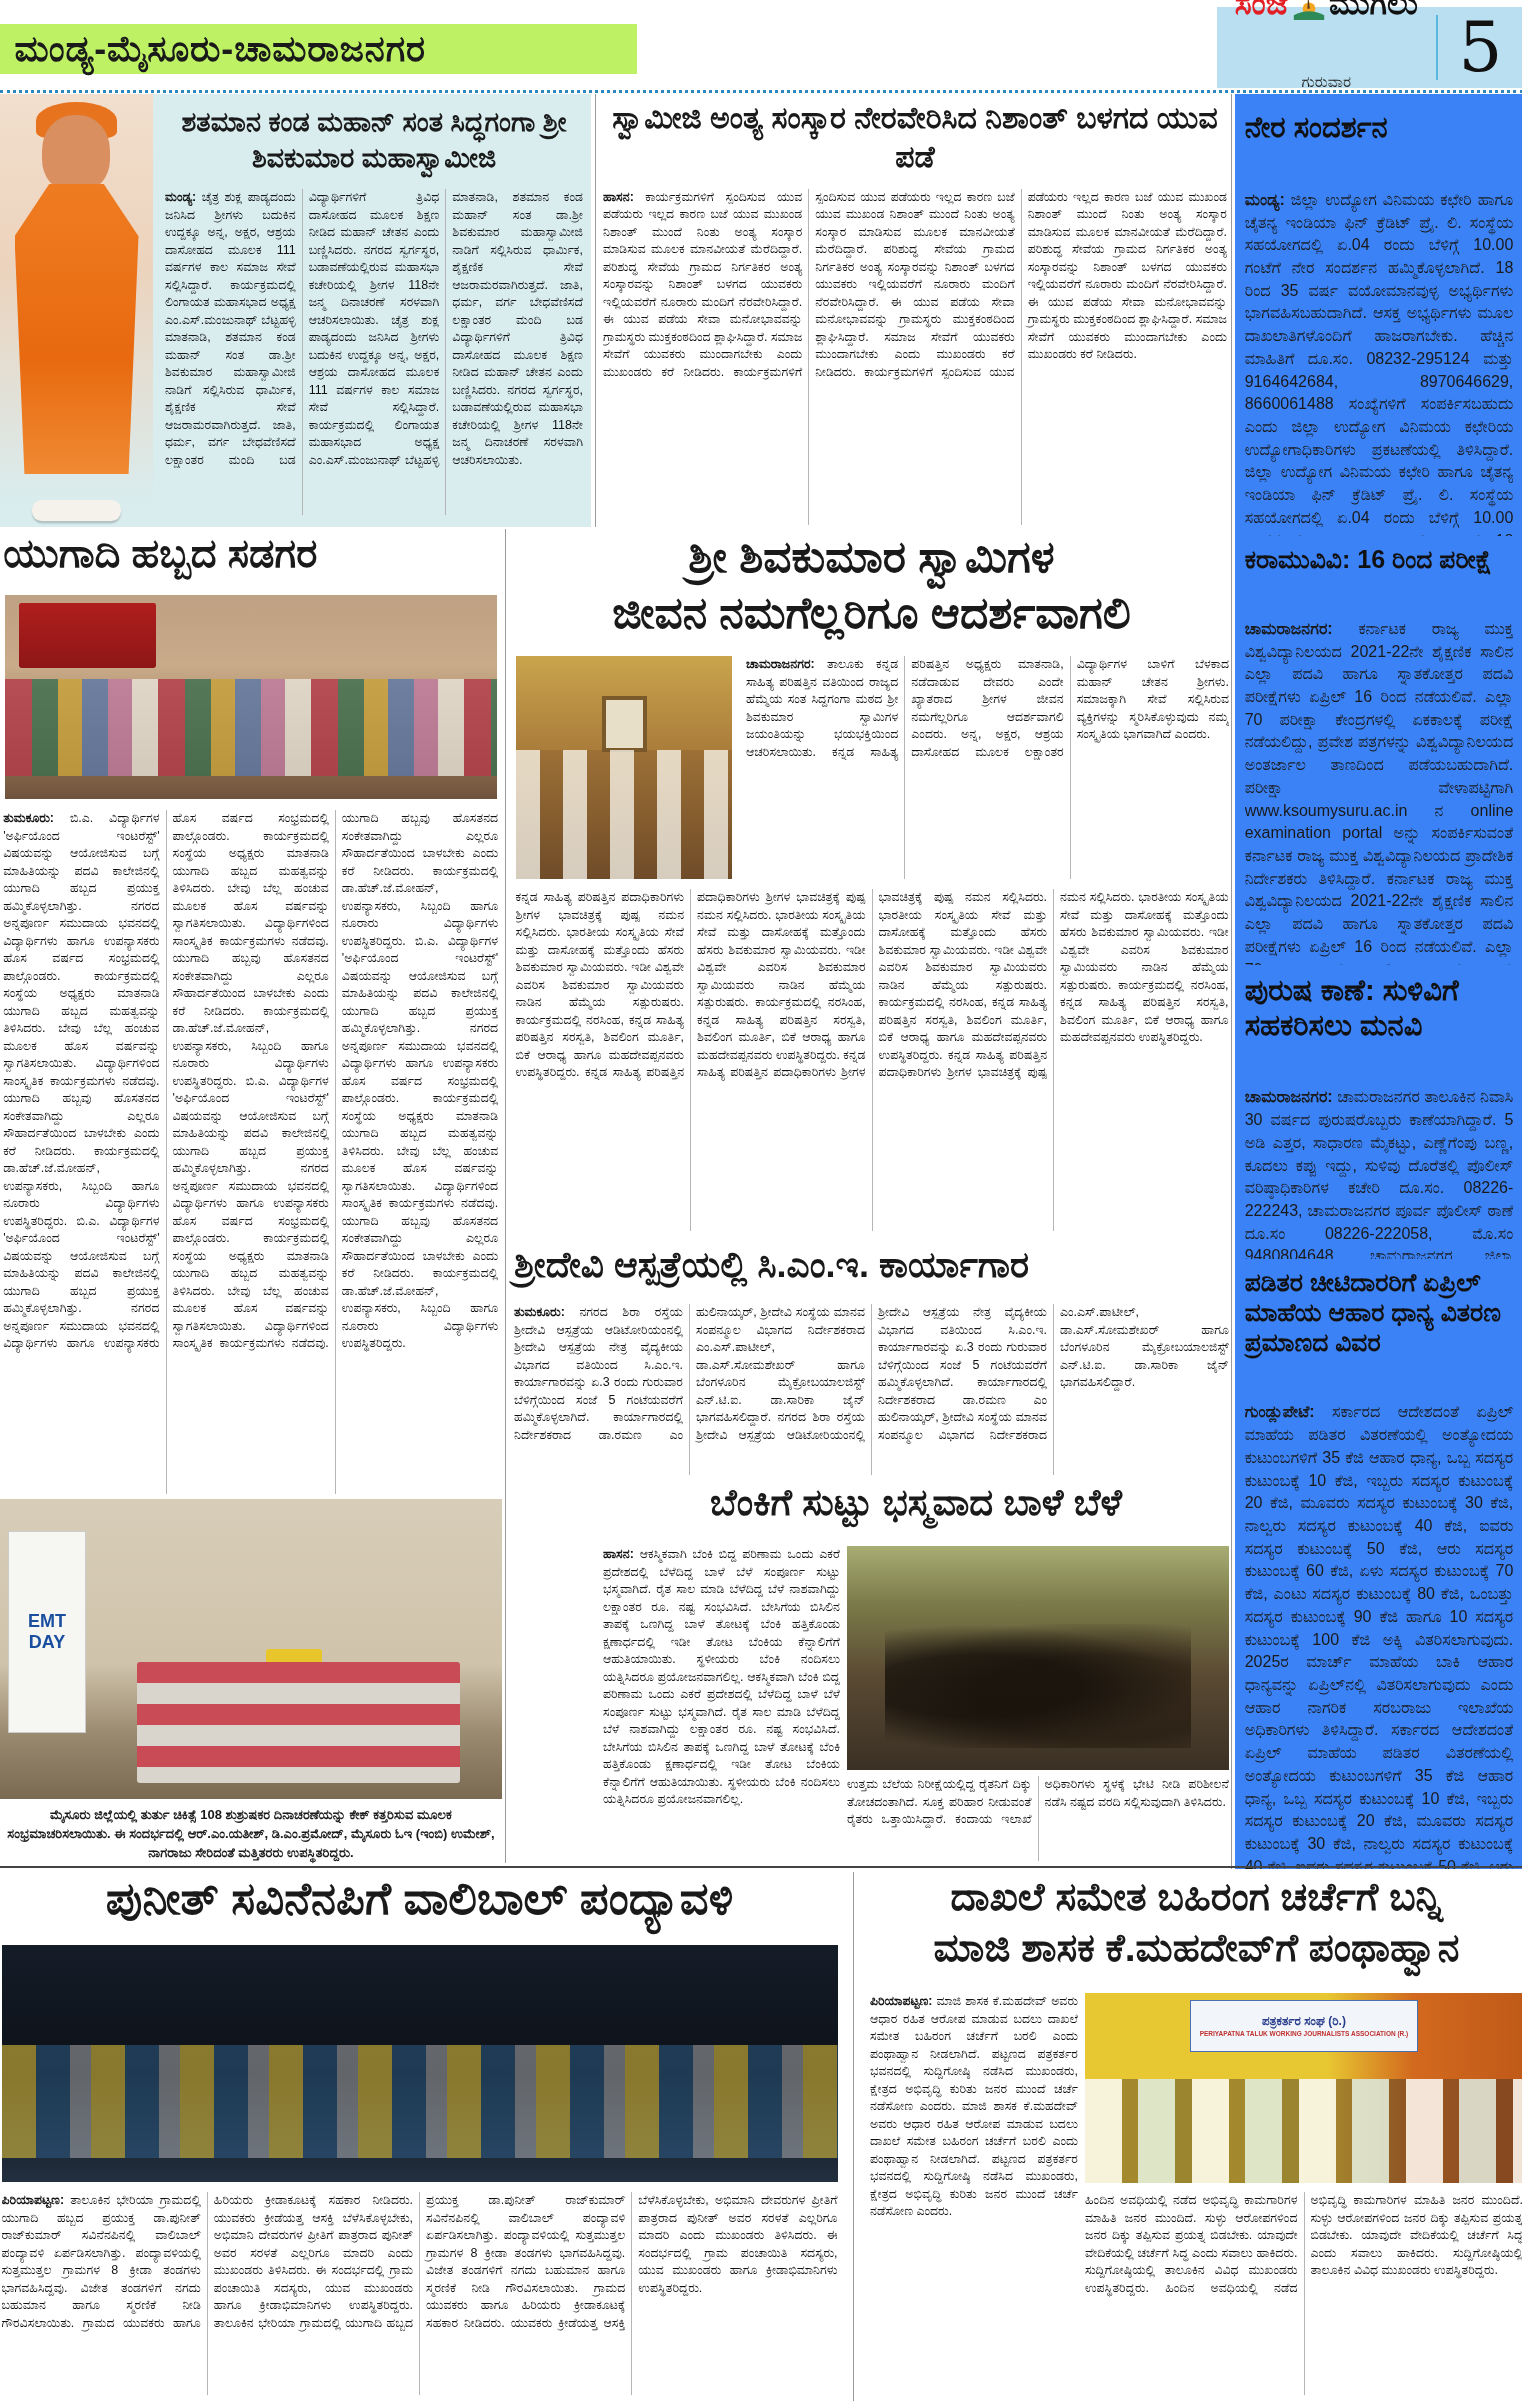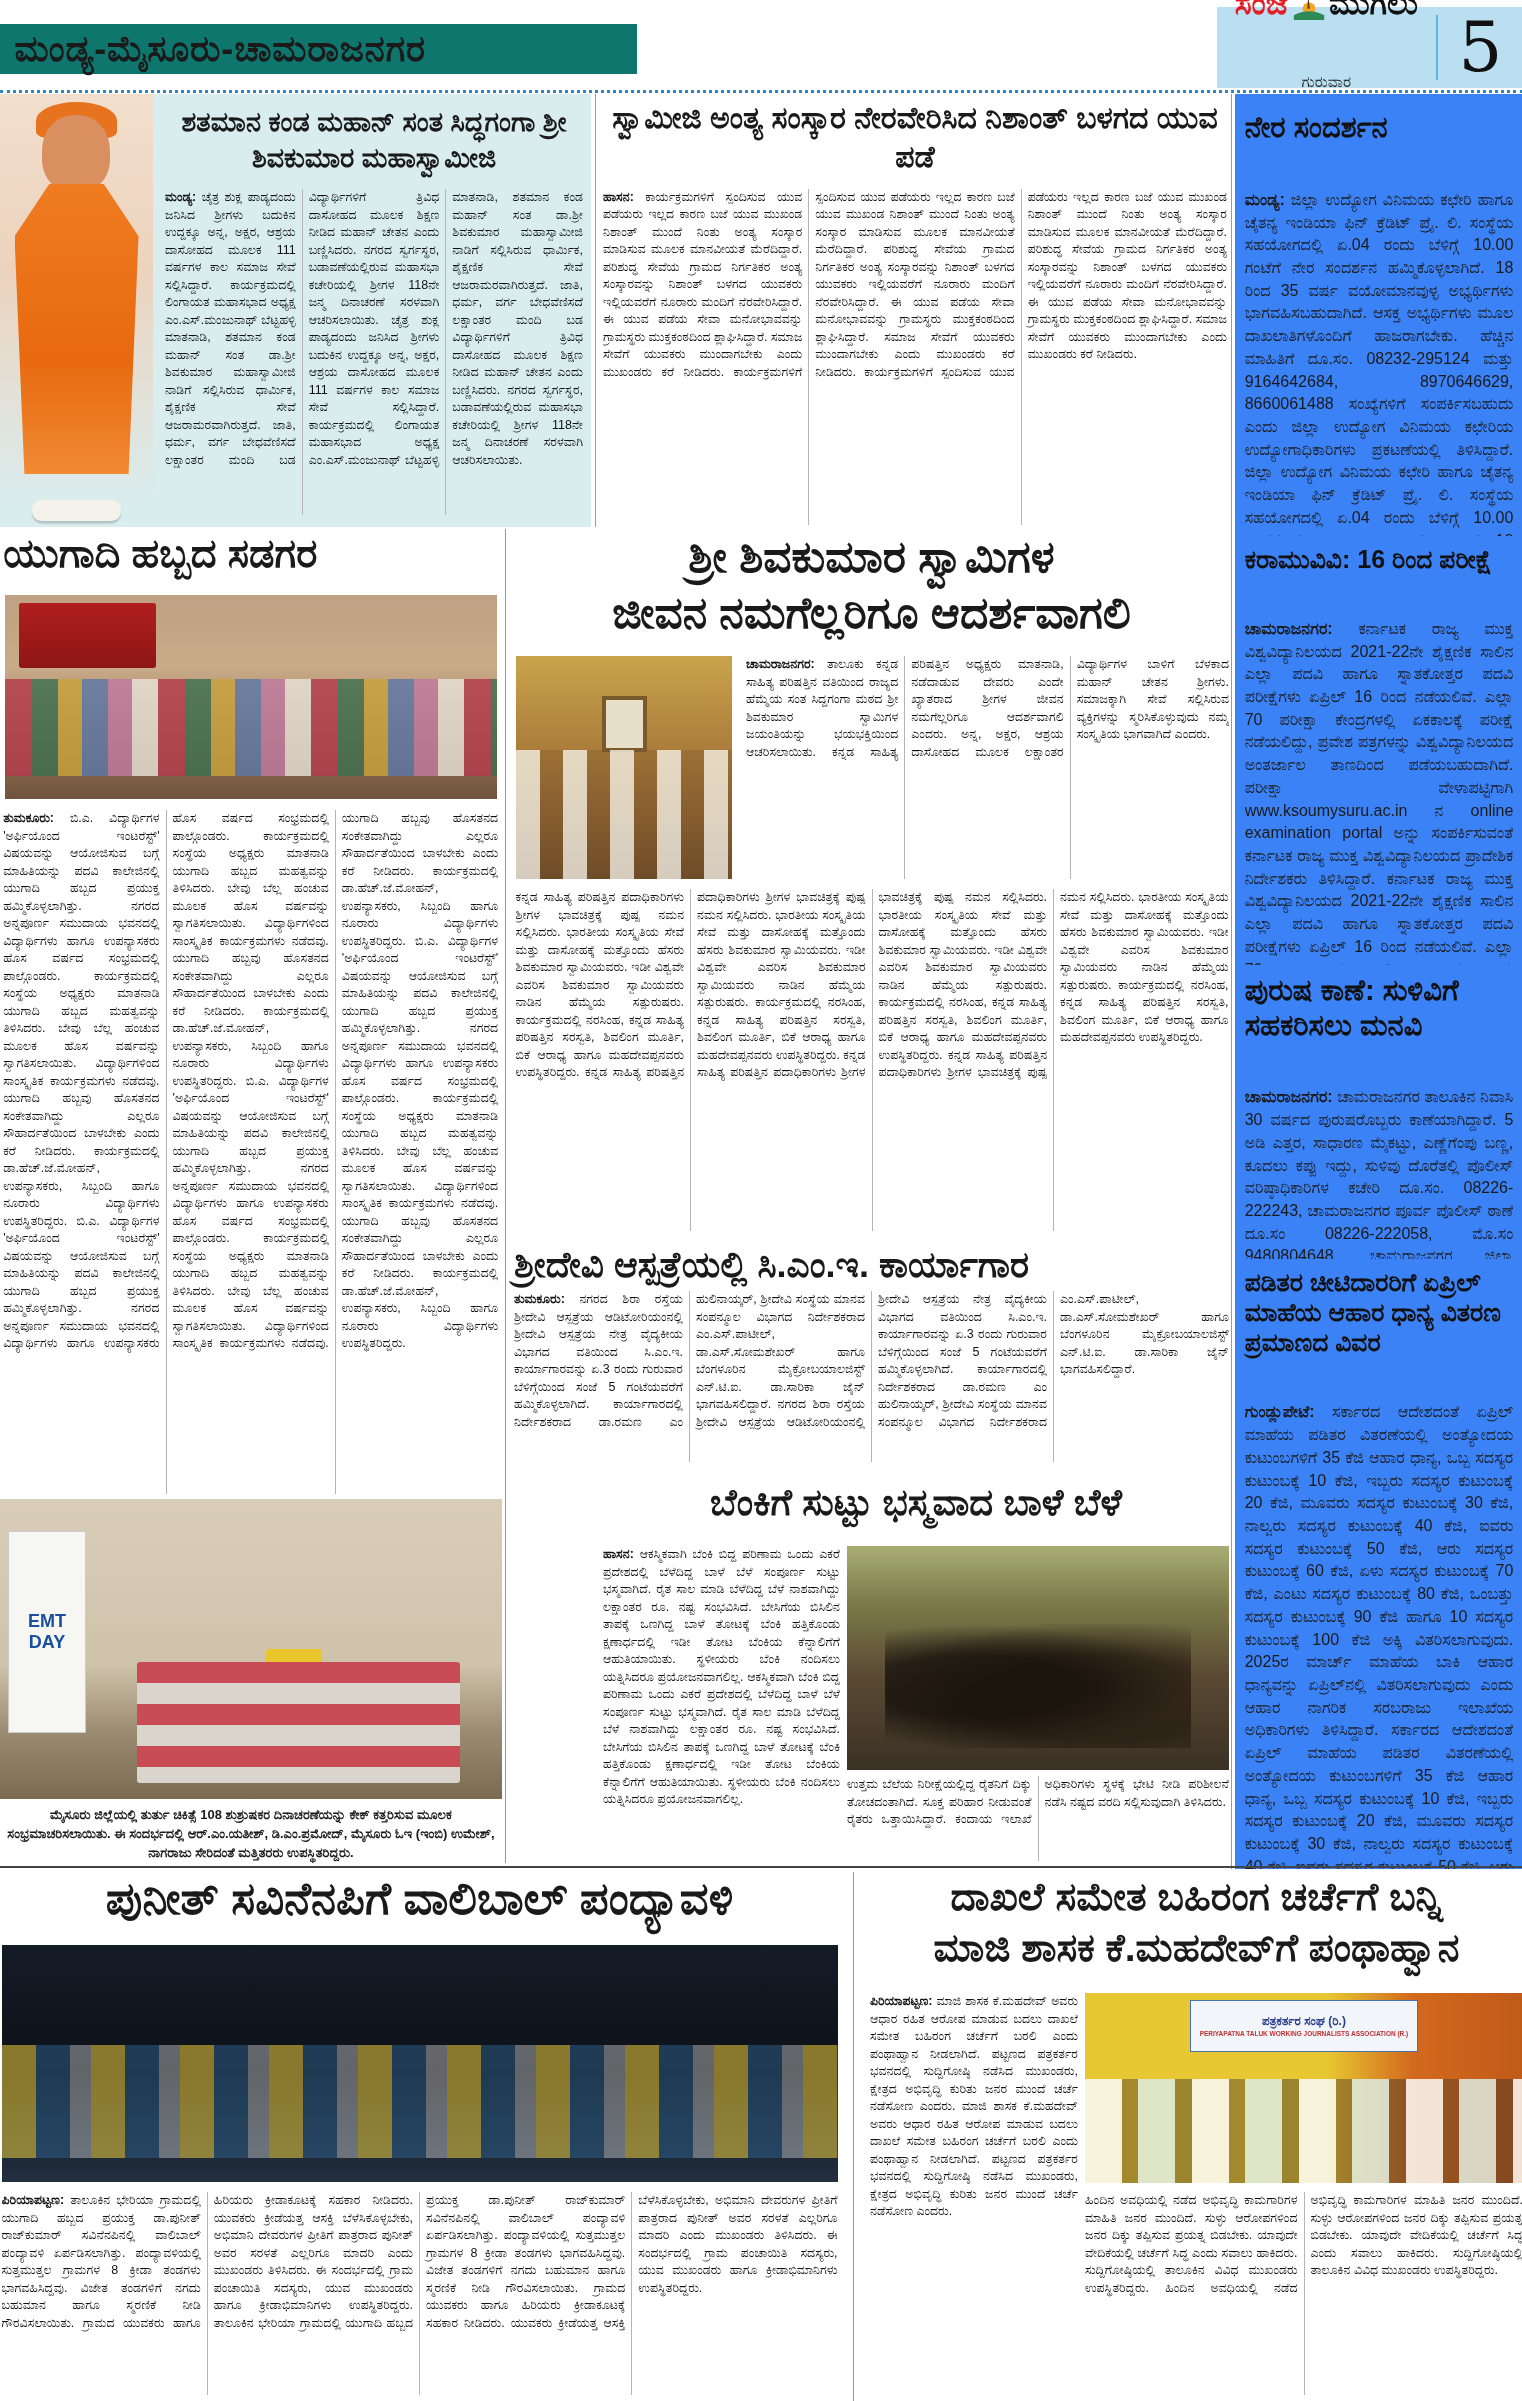--- a/index.html
+++ b/index.html
@@ -5,21 +5,21 @@
   * { margin:0; padding:0; box-sizing:border-box; }
   html,body { background:#888; }
   .page {
     position:relative; width:1523px; height:2401px; margin:0 auto;
     background:#ffffff; overflow:hidden;
     font-family:"Liberation Sans", sans-serif; color:#1a1a1a;
   }
   
   .region-bar {
     position:absolute; left:0; top:24px; width:637px; height:50px;
-    background:#0f766e; display:flex; align-items:center; padding-left:14.5px;
+    background:#bef264; display:flex; align-items:center; padding-left:14.5px;
     font-size:36px; font-weight:bold; letter-spacing:0.8px;
   }
   .mast-box {
     position:absolute; left:1217px; top:6.5px; width:306px; height:81px;
     background:#b9dff0; display:flex;
   }
   .mast-left { flex:1; display:flex; flex-direction:column; align-items:center; justify-content:center; }
   .logo-row { display:flex; align-items:center; gap:3.2px; }
   .logo-red { color:#e31e24; font-size:32px; font-weight:bold; }
   .logo-black { color:#111; font-size:32px; font-weight:bold; }
@@ -93,21 +93,21 @@
     background:linear-gradient(180deg,#caa44c 0%,#a87a3a 45%,#6b4a28 100%); overflow:hidden; }
   .adarsha-people { position:absolute; left:0; bottom:0; width:100%; height:58%;
     background:repeating-linear-gradient(90deg,rgba(250,248,240,.75) 0 24px,rgba(120,80,40,.28) 24px 47px); }
   .adarsha-portrait { position:absolute; left:40%; top:18%; width:45px; height:56px; background:#e8dfc8; border:4px solid #7a5a2a; }
   .adarsha-body-right { position:absolute; left:232px; top:127px; width:483px; height:223px; }
   .adarsha-body-below { position:absolute; left:1.6px; top:360px; width:713px; height:342px; }
 
   
   .art-cme { position:absolute; left:514px; top:1243px; width:715px; height:234px; }
   .cme-headline { font-size:36px; font-weight:bold; line-height:1.2; }
-  .cme-body { margin-top:5px; height:171px; }
+  .cme-body { margin-top:18px; height:171px; }
 
   
   .art-banana { position:absolute; left:603px; top:1481px; width:626px; height:382px; }
   .banana-headline { font-size:37px; font-weight:bold; text-align:center; line-height:1.2; }
   .banana-left { position:absolute; left:0; top:65px; width:237px; height:315px; }
   .banana-photo { position:absolute; left:244px; top:65px; width:382px; height:224px;
     background:linear-gradient(180deg,#a8ad74 0%,#7c7c4a 25%,#5a4a33 58%,#3a3024 100%); overflow:hidden; }
   .banana-burn { position:absolute; left:10%; top:35%; width:80%; height:55%;
     background:radial-gradient(ellipse at 30% 50%, rgba(20,15,10,.75) 0 35%, transparent 70%),
                radial-gradient(ellipse at 70% 60%, rgba(35,25,15,.7) 0 40%, transparent 75%); }

